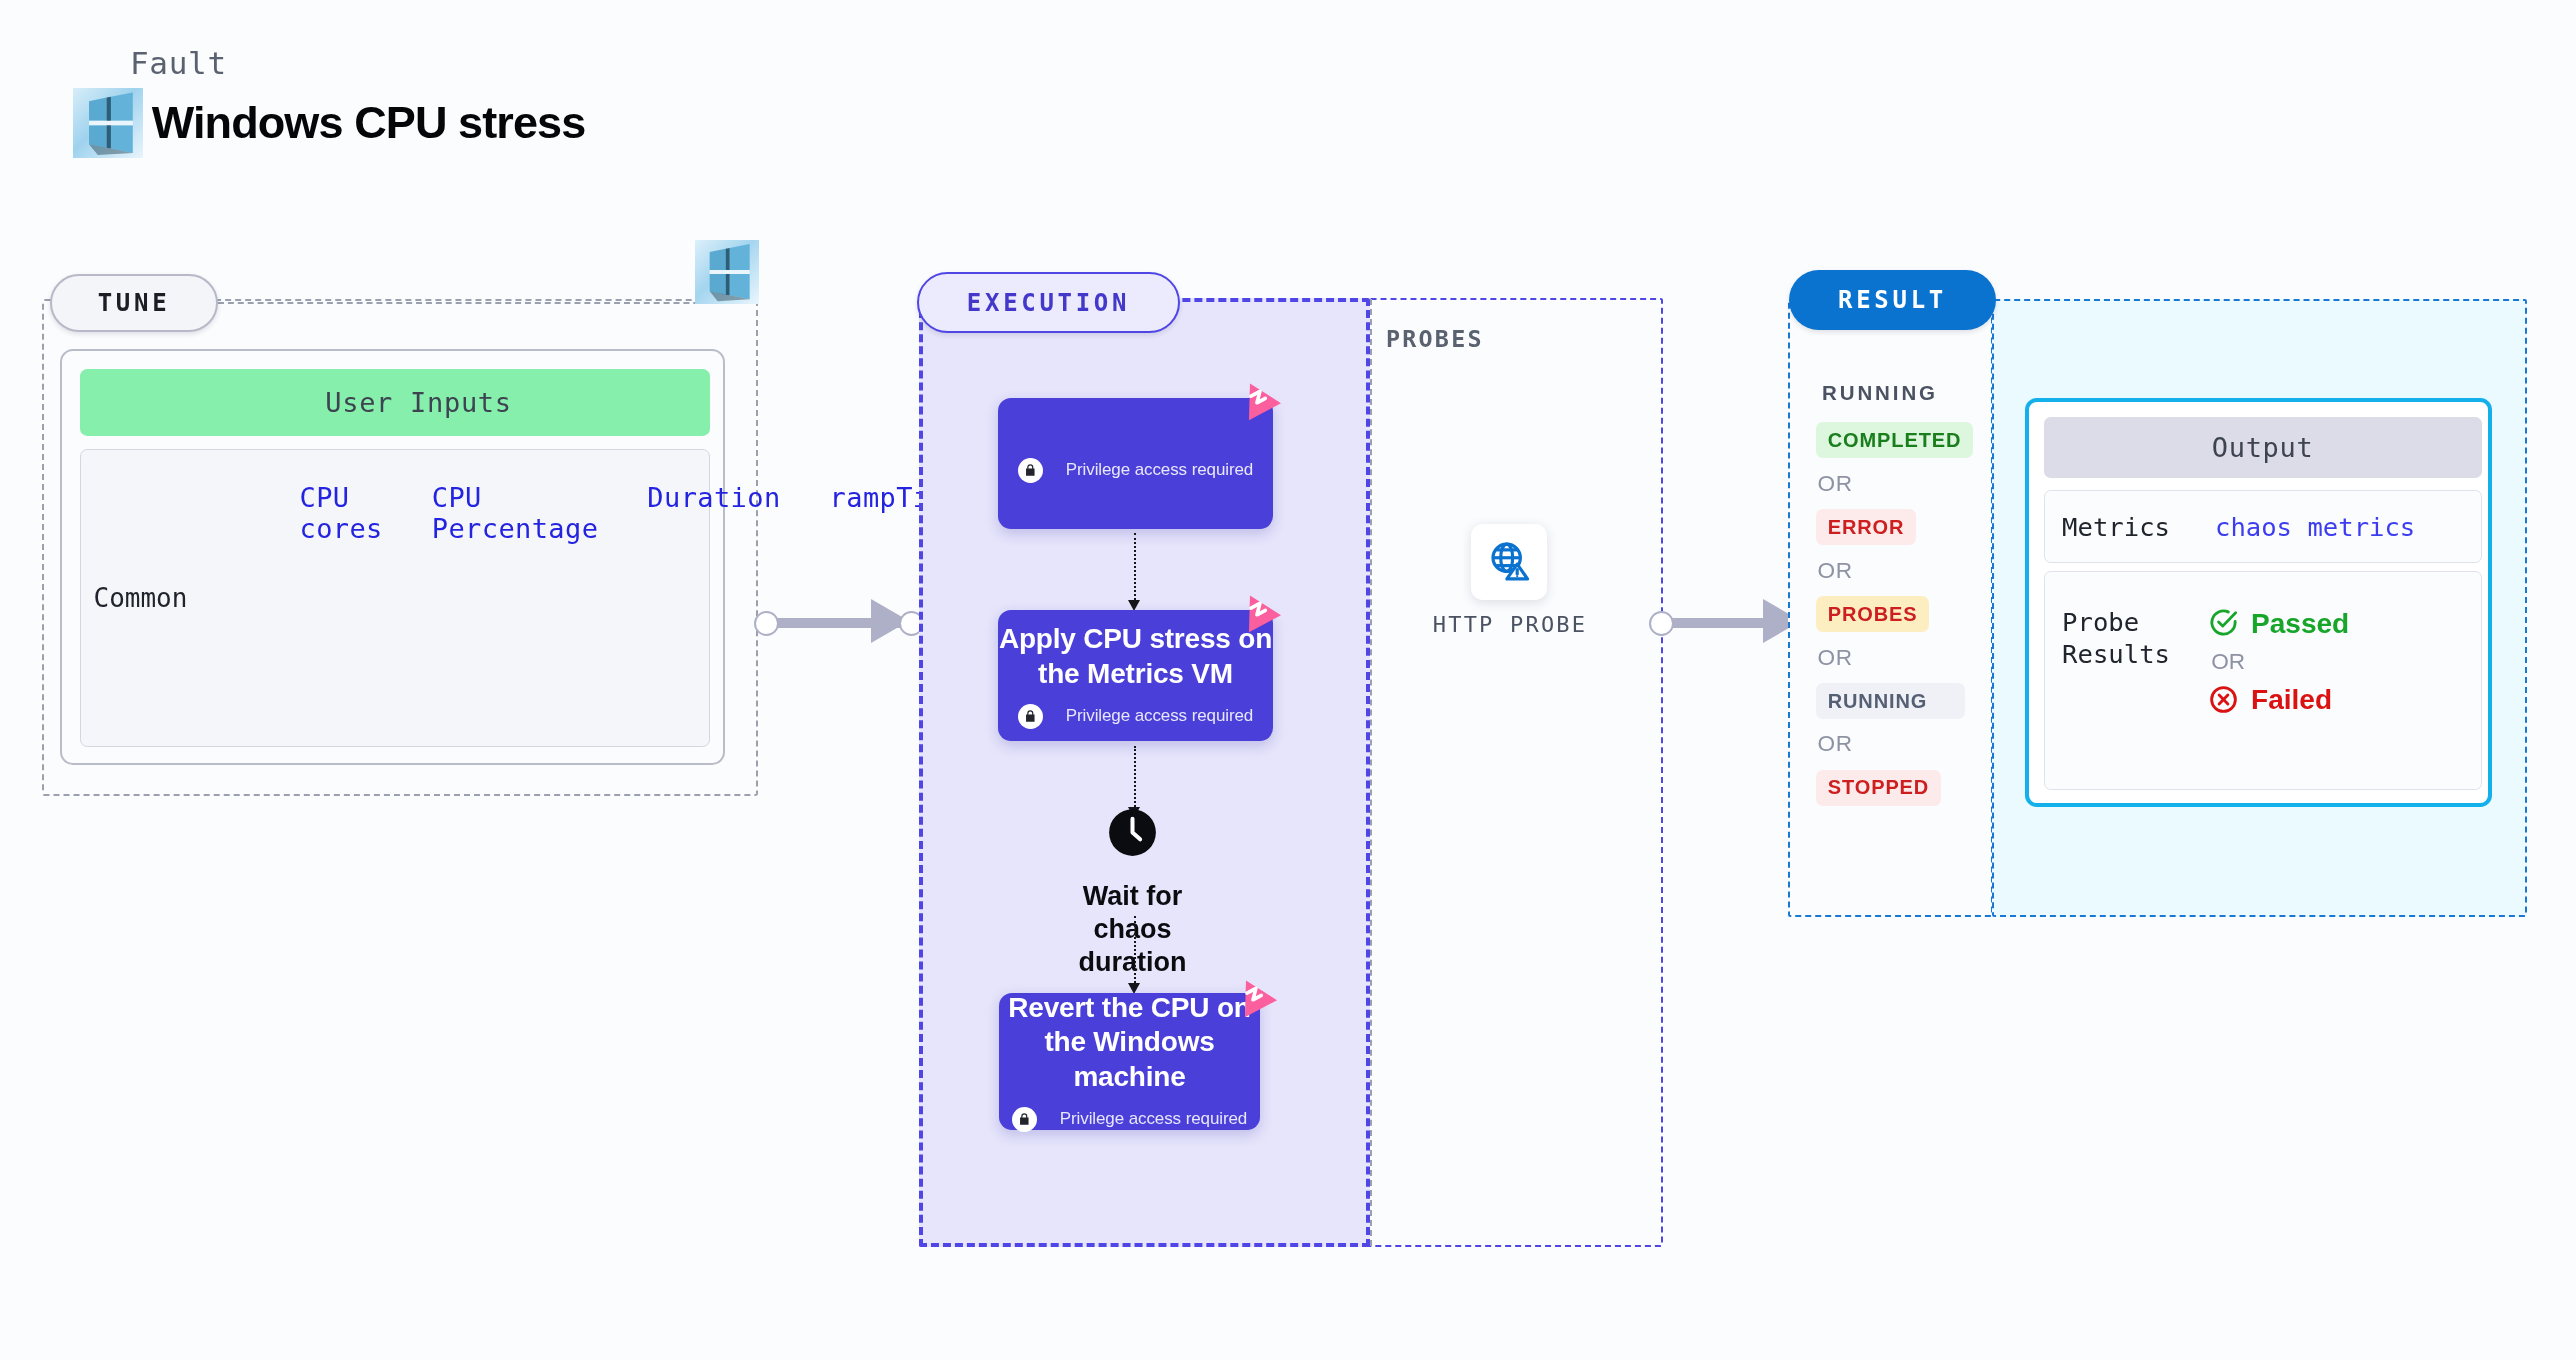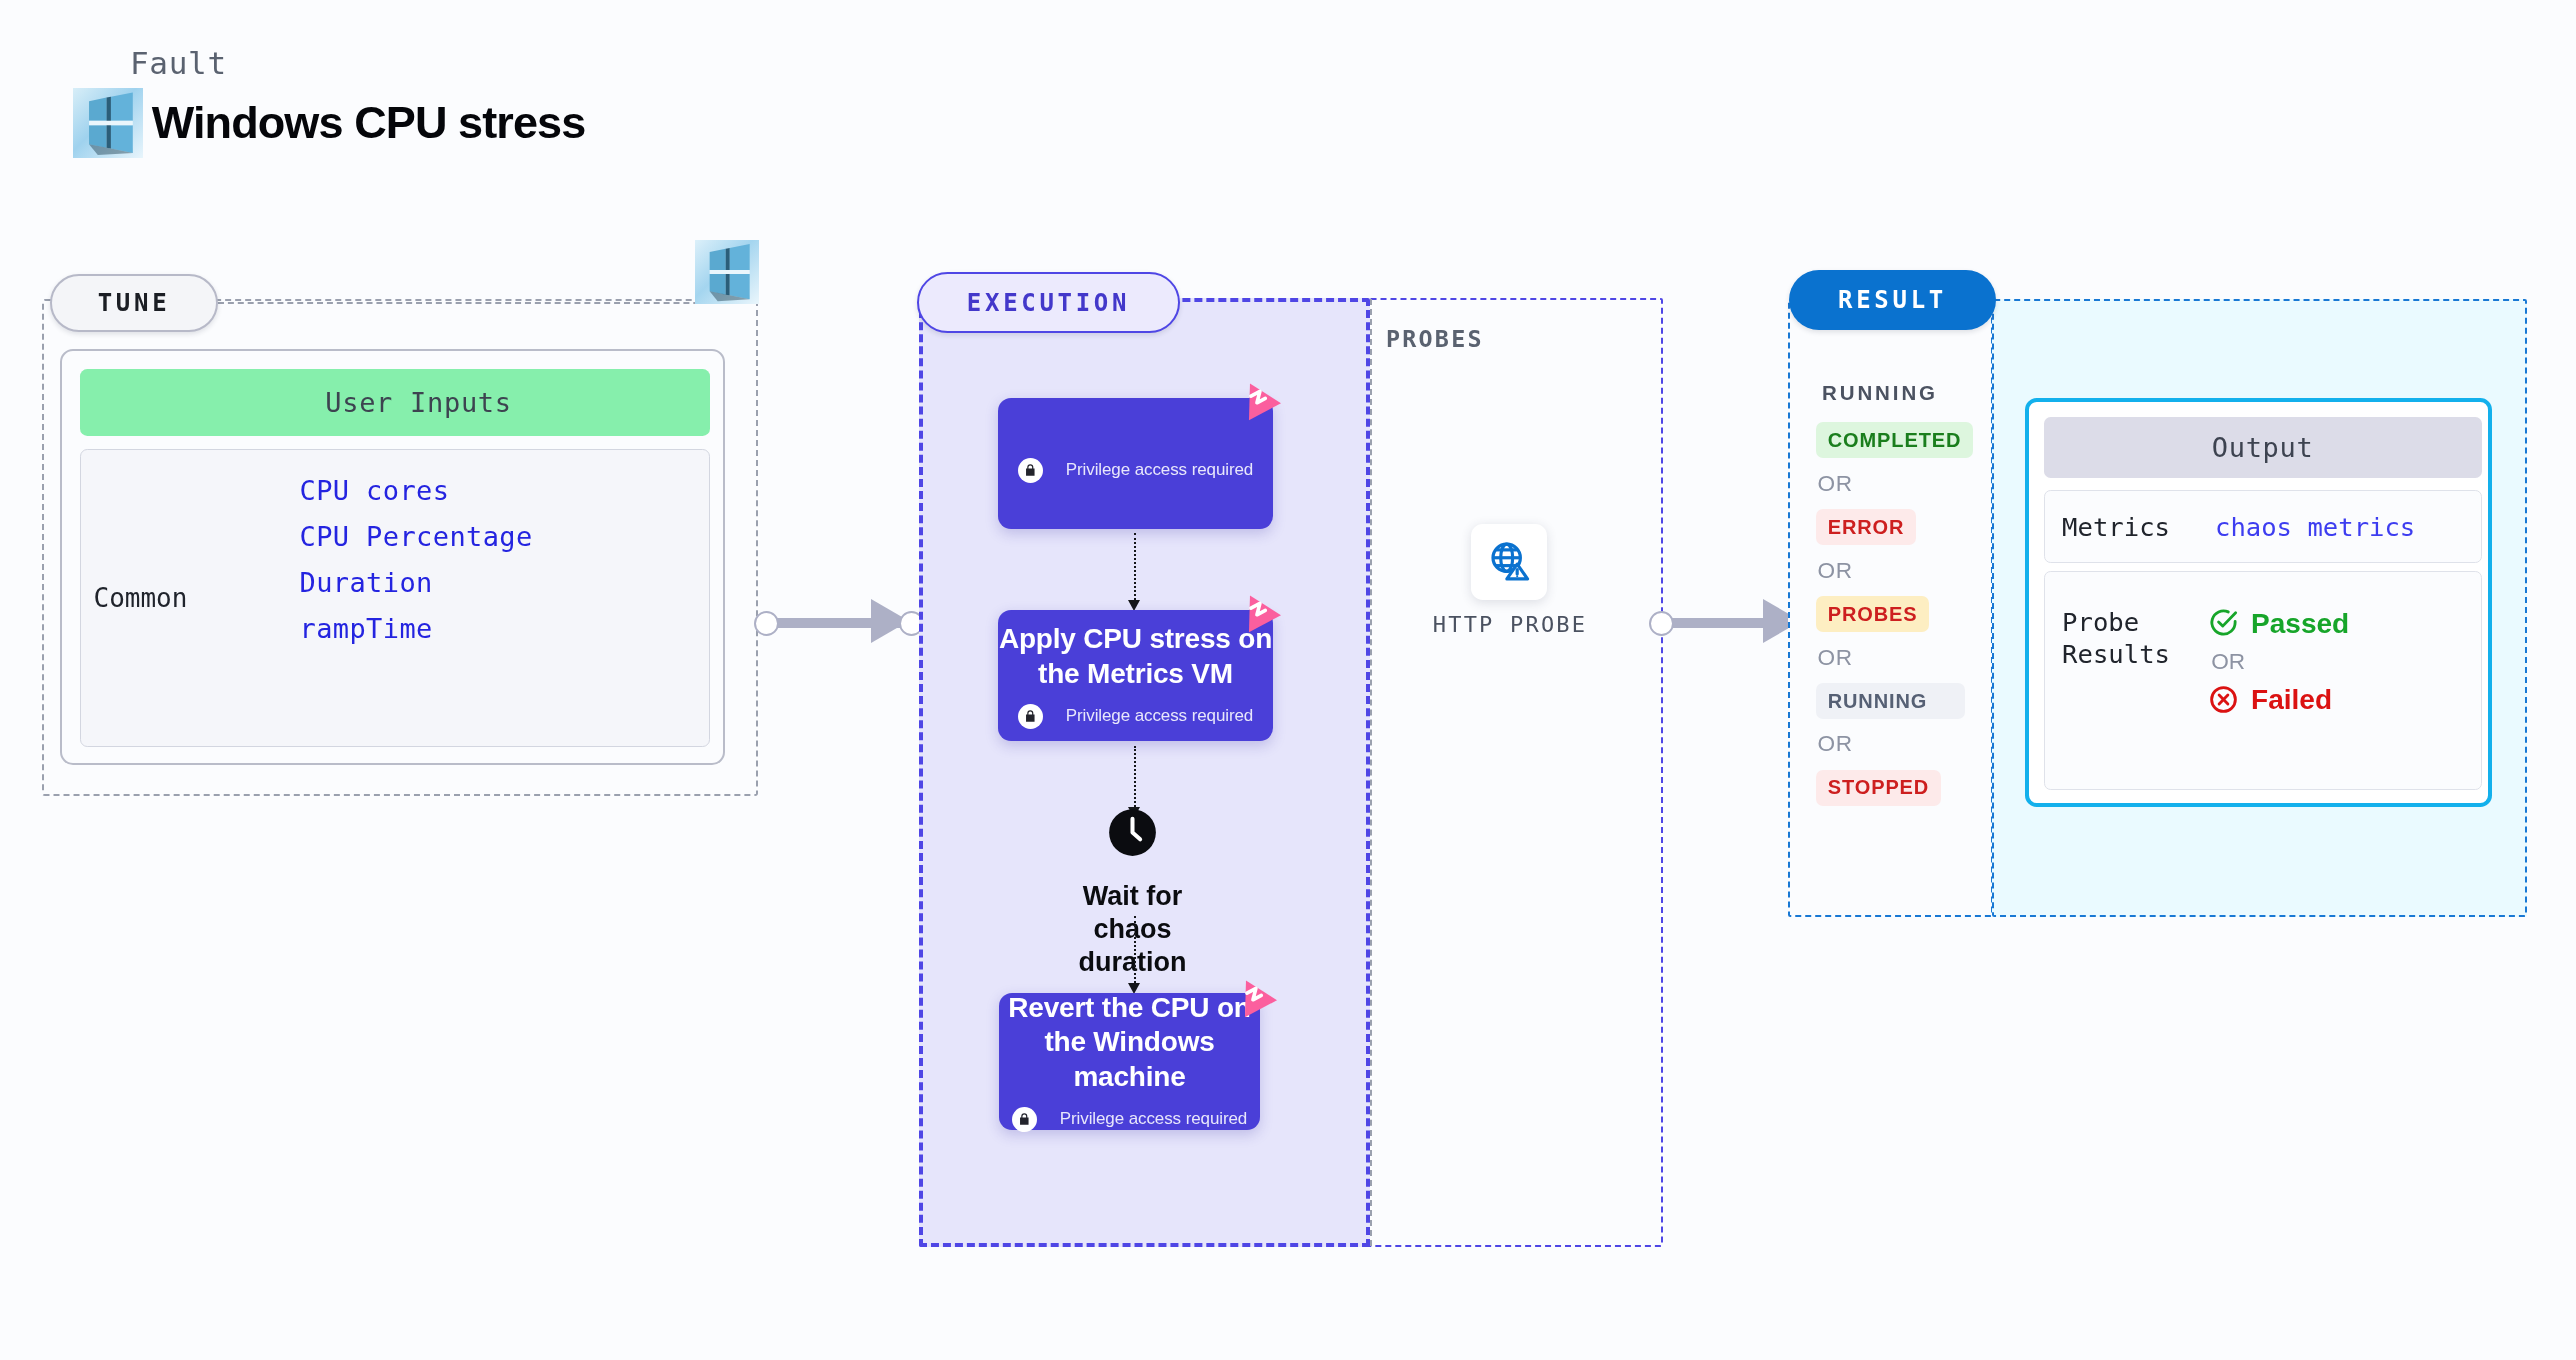--- a/index.html
+++ b/index.html
@@ -71,22 +71,22 @@
   #user-inputs-body {
     position: absolute; left: 17.5px; top: 98px; width: 630px; height: 298px;
     background: #f5f6fa; border: 1.5px solid #d3d6e0; border-radius: 7.3px;
   }
   #common-label {
     position: absolute; left: 13px; top: 50%; transform: translateY(-50%);
     font-family: "DejaVu Sans Mono", monospace;
     font-size: 26px; color: #20242c;
   }
   #param-list {
-    position: absolute; left: 219px; top: 25px; width: 380px;
-    display: flex; flex-direction: column; gap: 15px;
+    position: absolute; left: 219px; top: 32px; width: 380px;
+    display: flex; gap: 49px;
   }
   .param {
     font-family: "DejaVu Sans Mono", monospace;
     font-size: 27px; color: #2424e0; letter-spacing: 0.4px;
   }
   
   #tune-dash-line {
     position: absolute; left: 218px; top: 302px; width: 511px; height: 0;
     border-top: 2.2px dashed #9aa0ae;
   }

